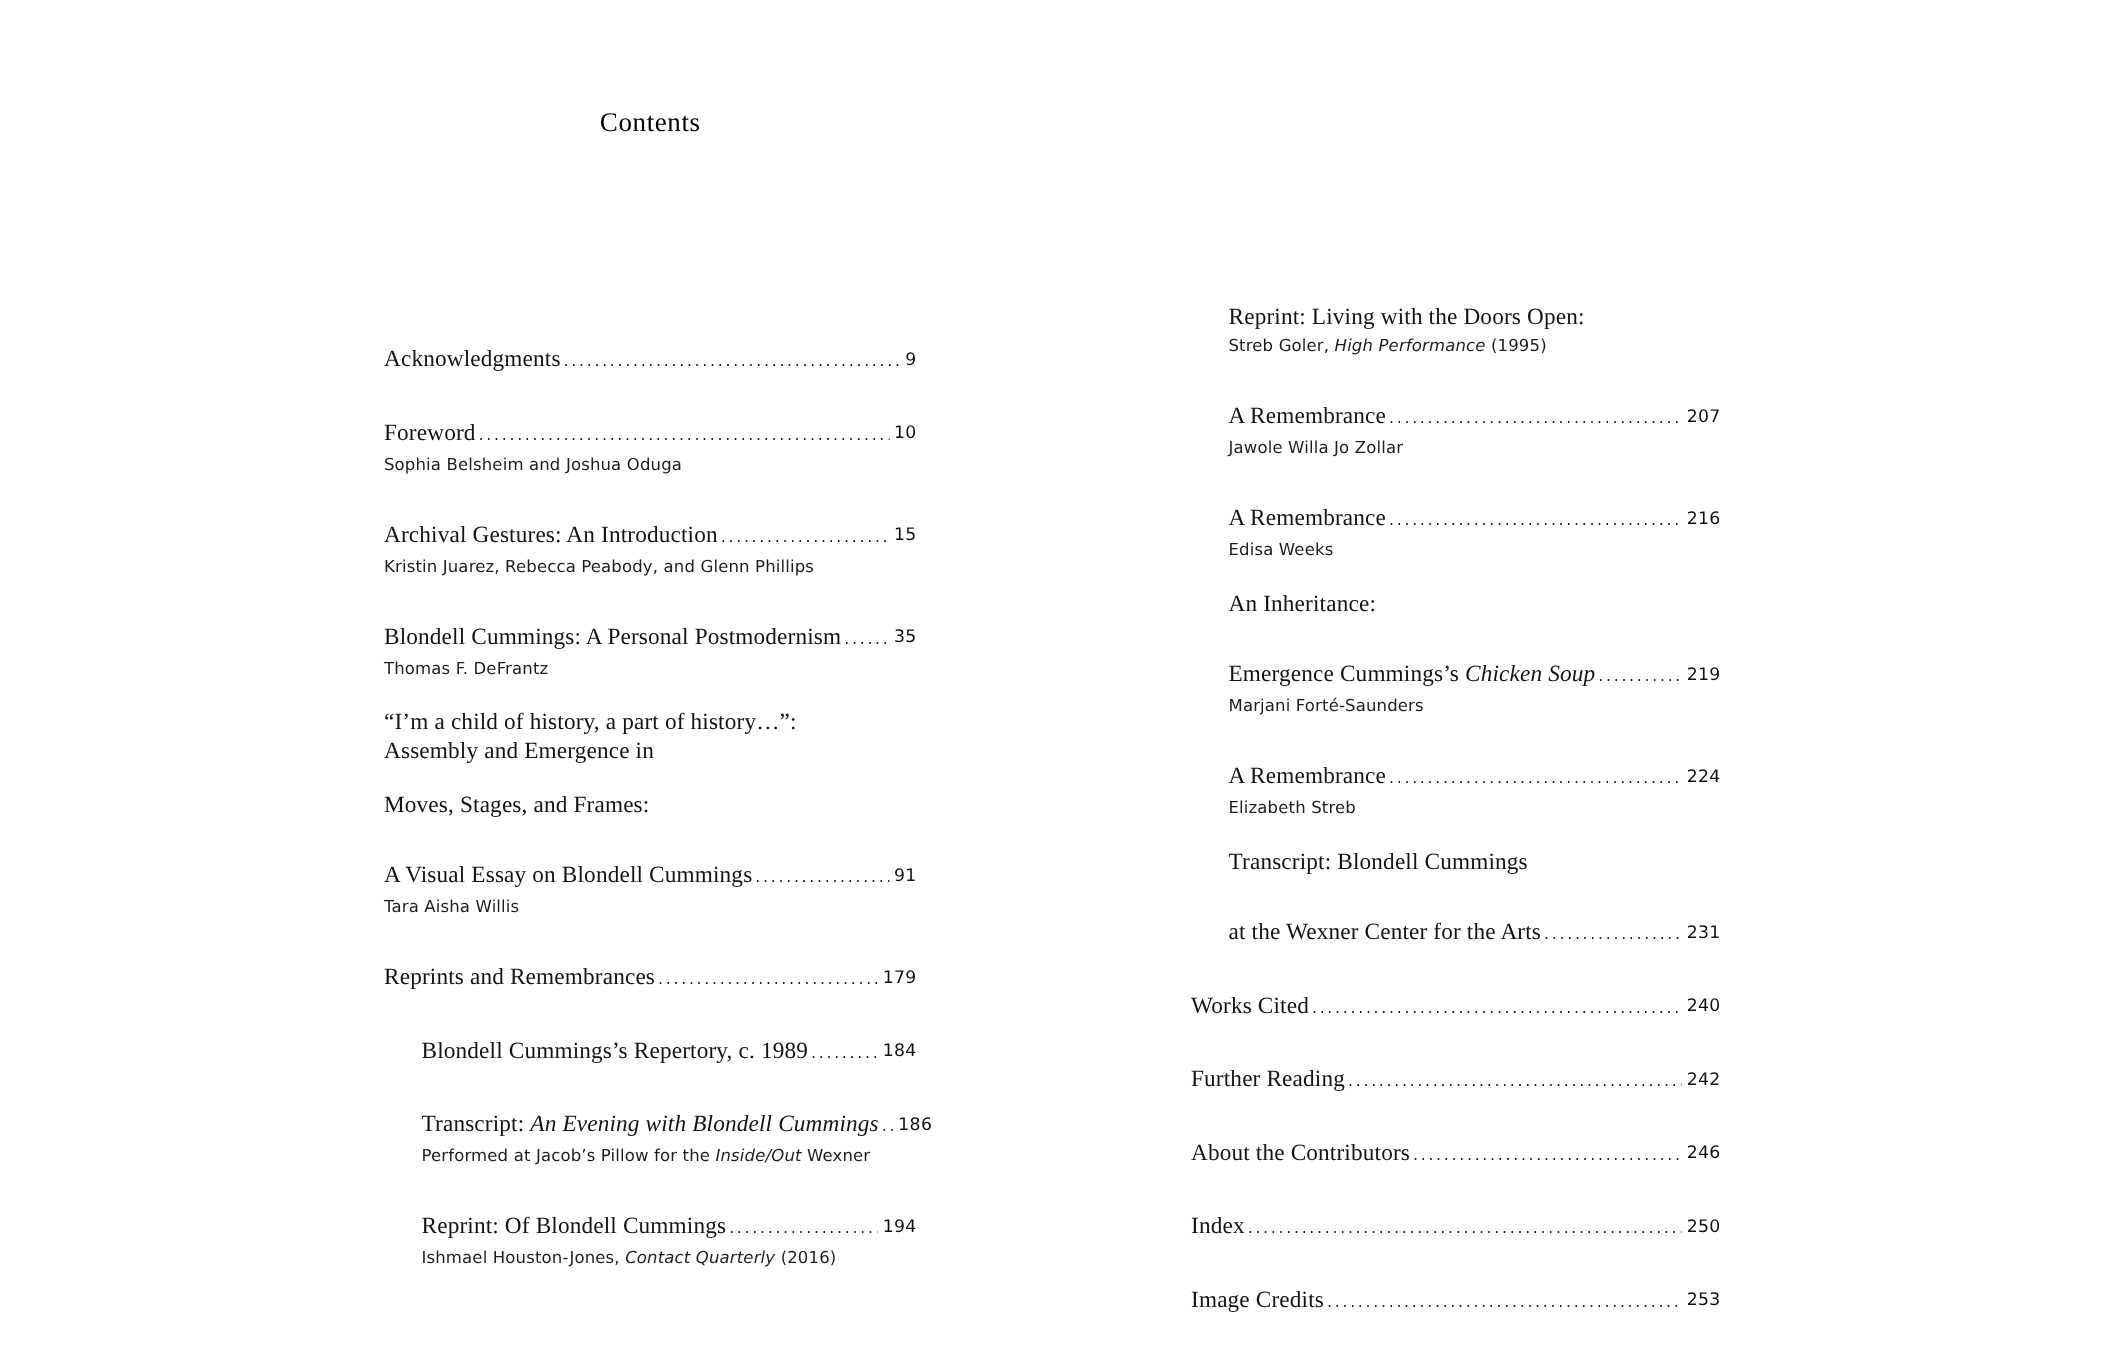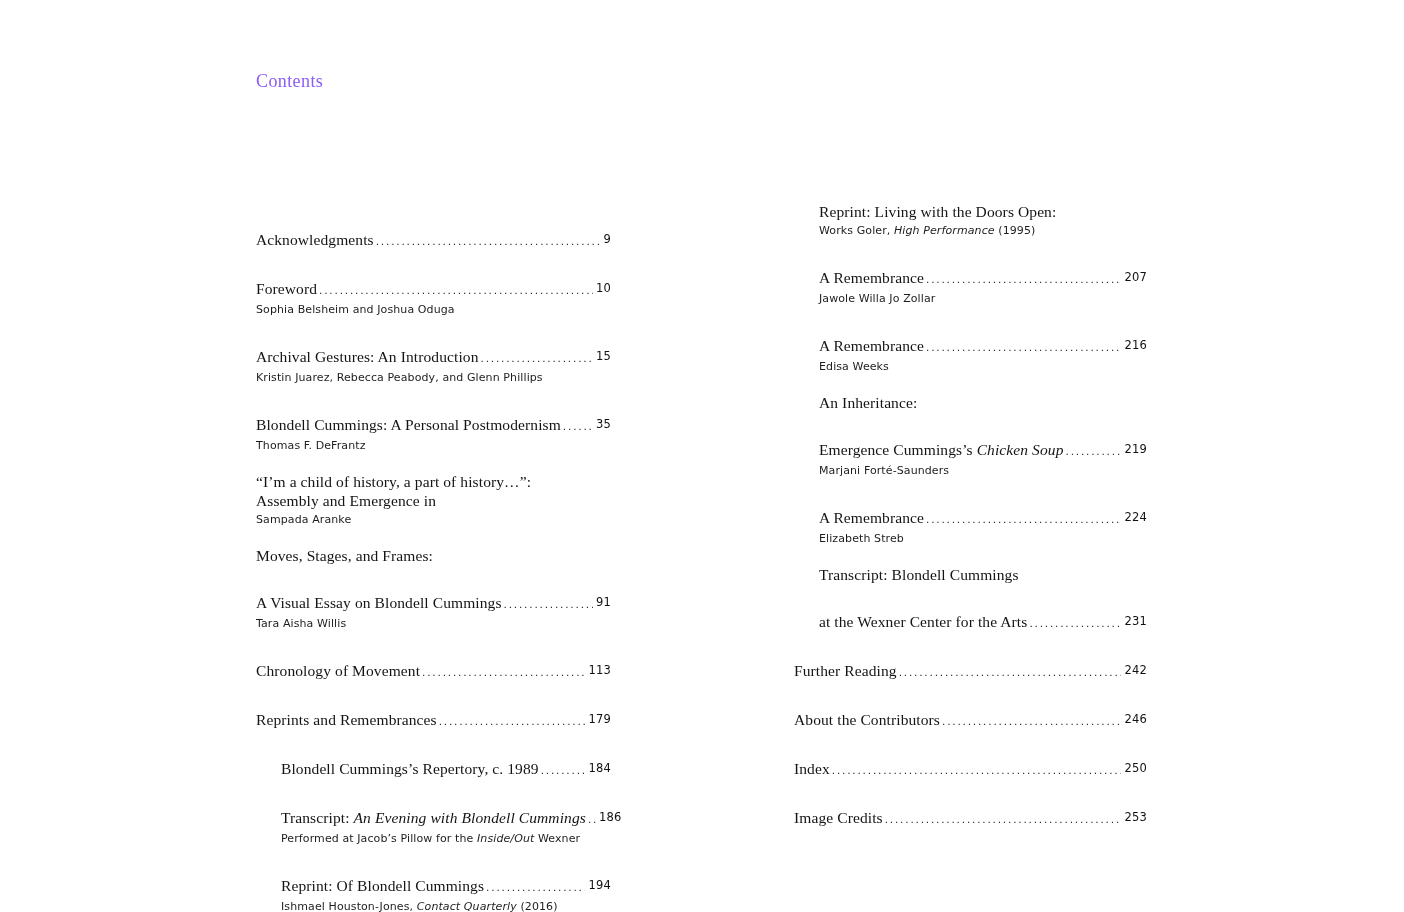--- a/index.html
+++ b/index.html
@@ -11,24 +11,25 @@
     background: #ffffff;
     overflow: hidden;
     font-family: "Liberation Serif", serif;
     color: #161616;
   }
   #page-title {
     position: absolute;
     top: 71px;
     left: 256px;
     width: 355px;
+    text-align: center;
     font-family: "Liberation Serif", serif;
     font-size: 18px;
     letter-spacing: 0.4px;
-    color: #8b5cf6;
+    color: #000000;
   }
   .toc-col {
     position: absolute;
     top: 202px;
     display: block;
   }
   #left-col  { left: 256px; width: 355px; }
   #right-col { left: 794px; width: 353px; }
 
   .entry { margin-bottom: 17px; }
@@ -110,37 +111,29 @@
         <div class="title-line leader-line">
           <span class="title-text"><span>Blondell Cummings: A Personal Postmodernism</span></span>
           <span class="dots"></span>
           <span class="page-num">35</span>
         </div>
         <div class="author"><span>Thomas F. DeFrantz</span></div>
       </div>
       <div class="entry">
         <div class="title-line"><span>“I’m a child of history, a part of history…”:</span></div>
         <div class="title-line"><span>Assembly and Emergence in</span></div>
-        <div class="author"><span>Sampada Aranke</span></div>
       </div>
       <div class="entry">
         <div class="title-line"><span>Moves, Stages, and Frames:</span></div>
         <div class="title-line leader-line">
           <span class="title-text"><span>A Visual Essay on Blondell Cummings</span></span>
           <span class="dots"></span>
           <span class="page-num">91</span>
         </div>
         <div class="author"><span>Tara Aisha Willis</span></div>
-      </div>
-      <div class="entry">
-        <div class="title-line leader-line">
-          <span class="title-text"><span>Chronology of Movement</span></span>
-          <span class="dots"></span>
-          <span class="page-num">113</span>
-        </div>
       </div>
       <div class="entry">
         <div class="title-line leader-line">
           <span class="title-text"><span>Reprints and Remembrances</span></span>
           <span class="dots"></span>
           <span class="page-num">179</span>
         </div>
       </div>
       <div class="entry indent">
         <div class="title-line leader-line">
@@ -162,21 +155,21 @@
           <span class="title-text"><span>Reprint: Of Blondell Cummings</span></span>
           <span class="dots"></span>
           <span class="page-num">194</span>
         </div>
         <div class="author"><span>Ishmael Houston-Jones, </span><span class="it">Contact Quarterly</span><span> (2016)</span></div>
       </div>
     </div>
   <div id="right-col" class="toc-col">
       <div class="entry indent">
         <div class="title-line"><span>Reprint: Living with the Doors Open:</span></div>
-        <div class="author"><span>Works Goler, </span><span class="it">High Performance</span><span> (1995)</span></div>
+        <div class="author"><span>Streb Goler, </span><span class="it">High Performance</span><span> (1995)</span></div>
       </div>
       <div class="entry indent">
         <div class="title-line leader-line">
           <span class="title-text"><span>A Remembrance</span></span>
           <span class="dots"></span>
           <span class="page-num">207</span>
         </div>
         <div class="author"><span>Jawole Willa Jo Zollar</span></div>
       </div>
       <div class="entry indent">
@@ -203,20 +196,27 @@
           <span class="page-num">224</span>
         </div>
         <div class="author"><span>Elizabeth Streb</span></div>
       </div>
       <div class="entry indent">
         <div class="title-line"><span>Transcript: Blondell Cummings</span></div>
         <div class="title-line leader-line">
           <span class="title-text"><span>at the Wexner Center for the Arts</span></span>
           <span class="dots"></span>
           <span class="page-num">231</span>
+        </div>
+      </div>
+      <div class="entry">
+        <div class="title-line leader-line">
+          <span class="title-text"><span>Works Cited </span></span>
+          <span class="dots"></span>
+          <span class="page-num">240</span>
         </div>
       </div>
       <div class="entry">
         <div class="title-line leader-line">
           <span class="title-text"><span>Further Reading </span></span>
           <span class="dots"></span>
           <span class="page-num">242</span>
         </div>
       </div>
       <div class="entry">

